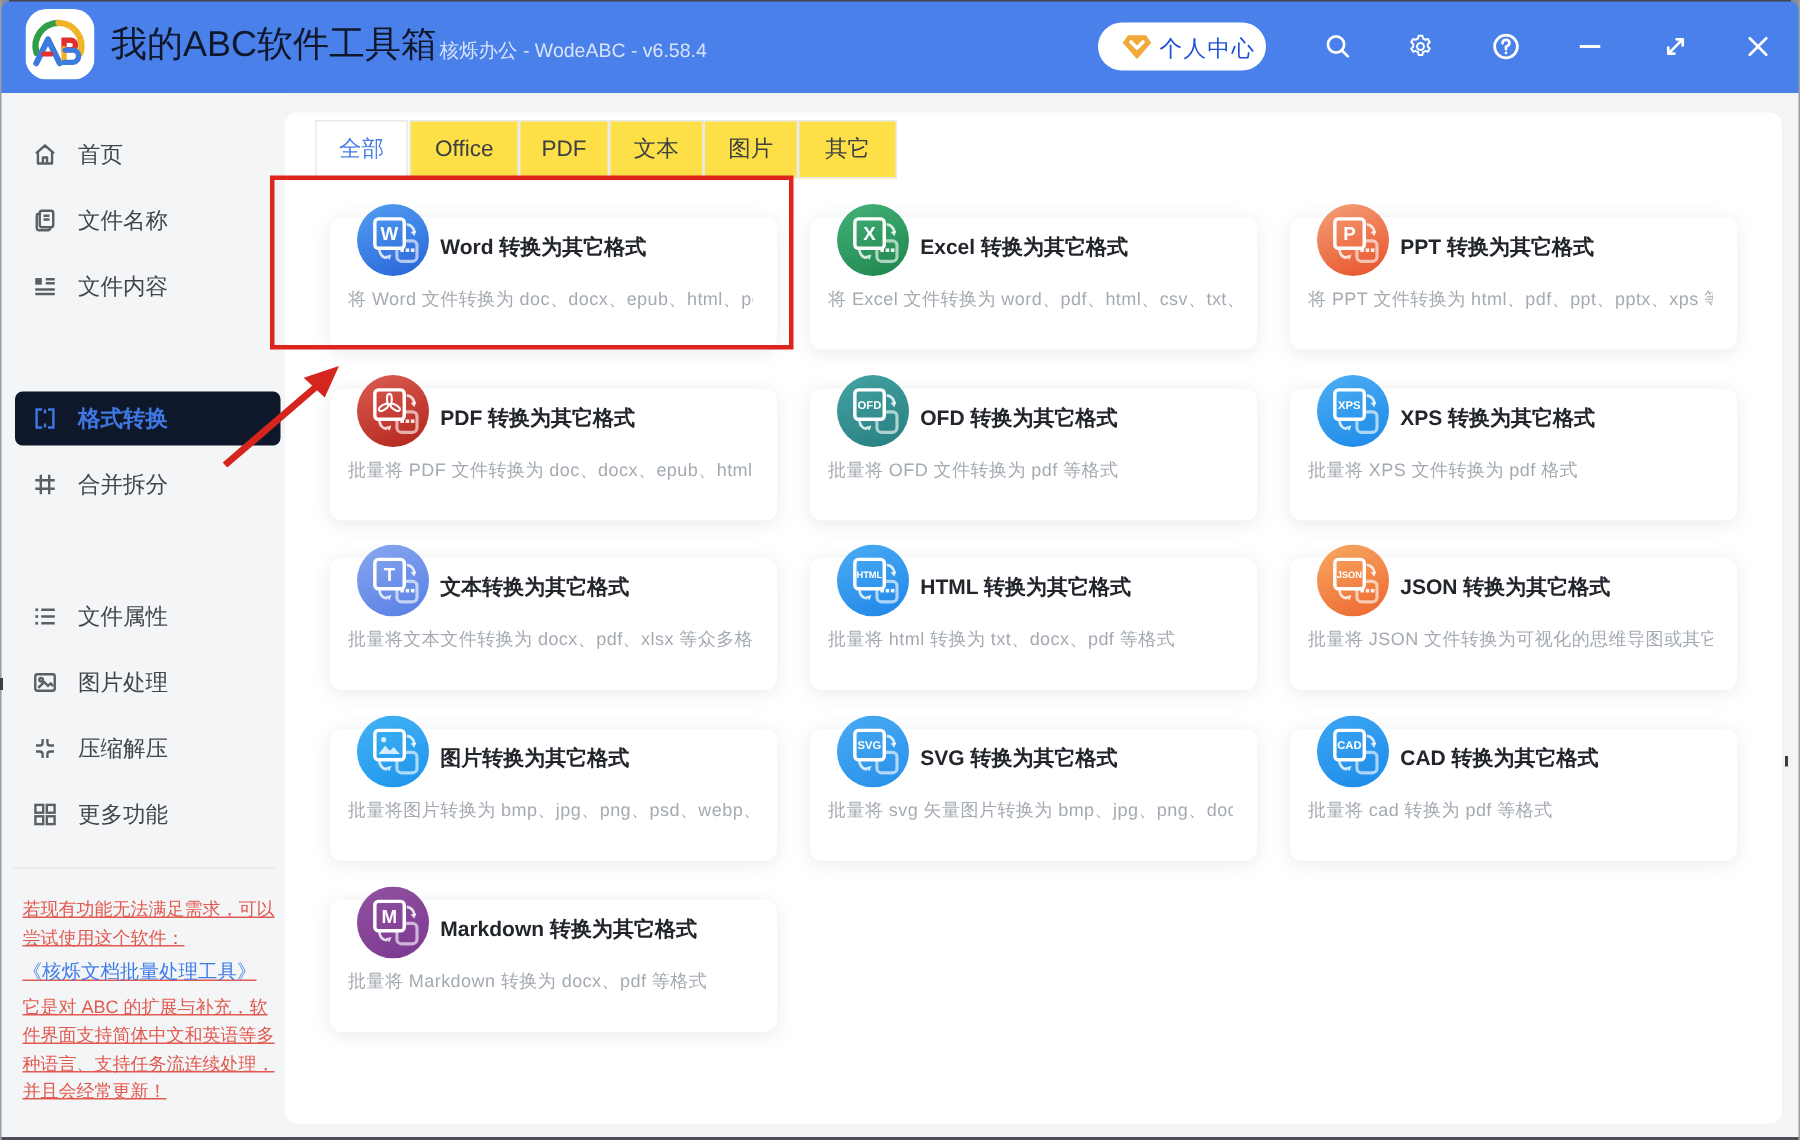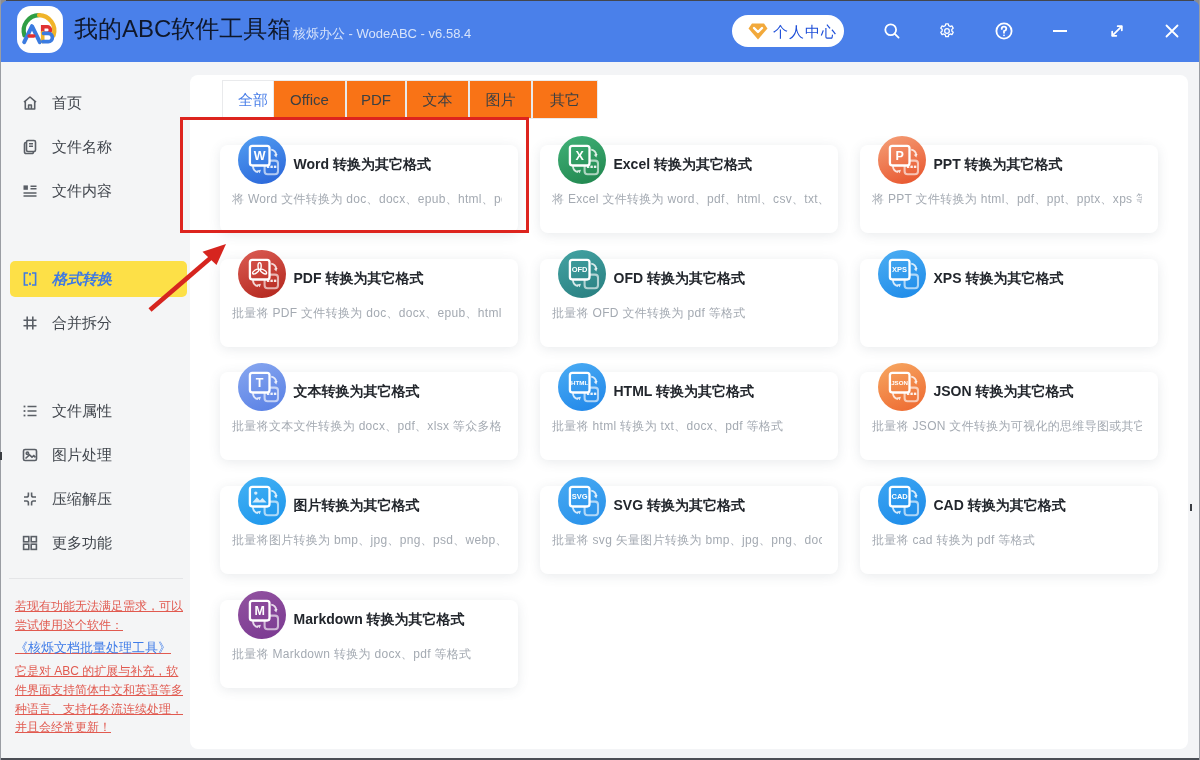--- a/index.html
+++ b/index.html
@@ -9,29 +9,29 @@
   #topline { position:absolute; left:6px; top:0; width:1188px; height:1px; background:#43464d; z-index:50; }
   #apptitle { position:absolute; left:74px; top:13px; color:#0f172a; font-size:24px; }
   #appsub { position:absolute; left:293px; top:25px; color:rgba(255,255,255,.78); font-size:13px; }
   #pill { position:absolute; left:732px; top:15px; width:112px; height:32px; background:#fff; border-radius:16px; }
   #pill span { position:absolute; left:41px; top:8px; font-size:15px; color:#1d4ed8; letter-spacing:1px; }
   .tbico { position:absolute; top:22px; }
   #sidebar { position:absolute; left:0; top:62px; width:190px; height:698px; background:#f4f5f6; }
   .mi { position:absolute; left:10px; width:177px; height:36px; border-radius:5px; color:#41464d; }
   .mi .txt { position:absolute; left:42px; top:9px; font-size:15px; }
   .mi svg { position:absolute; left:11px; top:9px; color:#5a5f66; }
-  .mi.sel { background:#fde047; color:#3e79e3;font-style:italic; }
+  .mi.sel { background:#0f172a; color:#3e79e3; }
   .mi.sel svg { color:#3e79e3; }
   .mi.sel .txt { font-weight:bold; }
   #sep { position:absolute; left:9px; top:578px; width:174px; height:1px; background:#e4e5e7; }
   #promo { position:absolute; left:15px; top:597px; width:172px; font-size:12px; line-height:18.7px; color:#e15a50;text-decoration:underline; }
   #promo a { color:#3f7ce8; font-size:13px; }
   #panel { position:absolute; left:190px; top:75px; width:998px; height:674px; background:#fff; border-radius:8px; }
-  .tab { position:absolute; top:80px; height:39px; border:1px solid #e9eaec; background:#f97316; color:#3c4043; font-size:15px; text-align:center; line-height:37px; z-index:2; }
-  .tab.act { background:#fff; color:#4a7fe8; border-bottom-color:#fff;margin-left:12px; }
+  .tab { position:absolute; top:80px; height:39px; border:1px solid #e9eaec; background:#fde047; color:#3c4043; font-size:15px; text-align:center; line-height:37px; z-index:2; }
+  .tab.act { background:#fff; color:#4a7fe8; border-bottom-color:#fff; }
   .card { position:absolute; width:298px; height:88px; background:#fff; border-radius:8px; box-shadow:0 2px 12px rgba(80,90,110,.13); }
   .card .ic { position:absolute; left:18px; top:-9px; width:48px; height:48px; }
   .card .tt { position:absolute; left:73.5px; top:10.5px; font-size:14px; font-weight:bold; color:#22262c; white-space:nowrap; }
   .card .ds { position:absolute; left:12px; top:46px; width:270px; font-size:12px; color:#a4aab2; white-space:nowrap; overflow:hidden; letter-spacing:.3px; }
   #redrect { position:absolute; left:179.5px; top:116.5px; width:349.5px; height:116px; border:3.5px solid #dd241e; z-index:40; }
   #arrow { position:absolute; z-index:40; }
   #botline { position:absolute; left:0; top:758px; width:1200px; height:2px; background:#4b4e55; z-index:50; }
   .edge { position:absolute; top:0; width:1px; height:760px; background:#9a9da3; z-index:50; }
 </style>
 </head>
@@ -320,20 +320,21 @@
         <path d="M33.2 13.6 q4.5 0.6 5.1 5.6"></path>
         <path d="M14.9 30.4 q0.6 5 5.1 5.6"></path>
       </g>
       <g fill="#fff" fill-opacity="0.8">
         <path d="M38.3 21.5 l-2.6 -2.8 3.8 -0.8 z"></path>
         <path d="M21.7 37.2 l-2.8 -2.6 3.9 -0.9 0.1 0.2 z"></path>
       </g>
       <text x="21.6" y="22.4" font-family="Liberation Sans,sans-serif" font-size="7.5" font-weight="bold" fill="#fff" text-anchor="middle">XPS</text>
     </svg>
     <div class="tt">XPS 转换为其它格式</div>
+    <div class="ds">批量将 XPS 文件转换为 pdf 格式</div>
   </div>
 <div class="card" style="left:220px;top:372px">
     <svg class="ic" viewBox="0 0 48 48">
       <defs>
         <linearGradient id="g6" gradientUnits="userSpaceOnUse" x1="14" y1="0" x2="34" y2="48">
           <stop offset="0" stop-color="#84a4ef"></stop>
           <stop offset="1" stop-color="#5b82e5"></stop>
         </linearGradient>
       </defs>
       <circle cx="24" cy="24" r="24" fill="url(#g6)"></circle>

